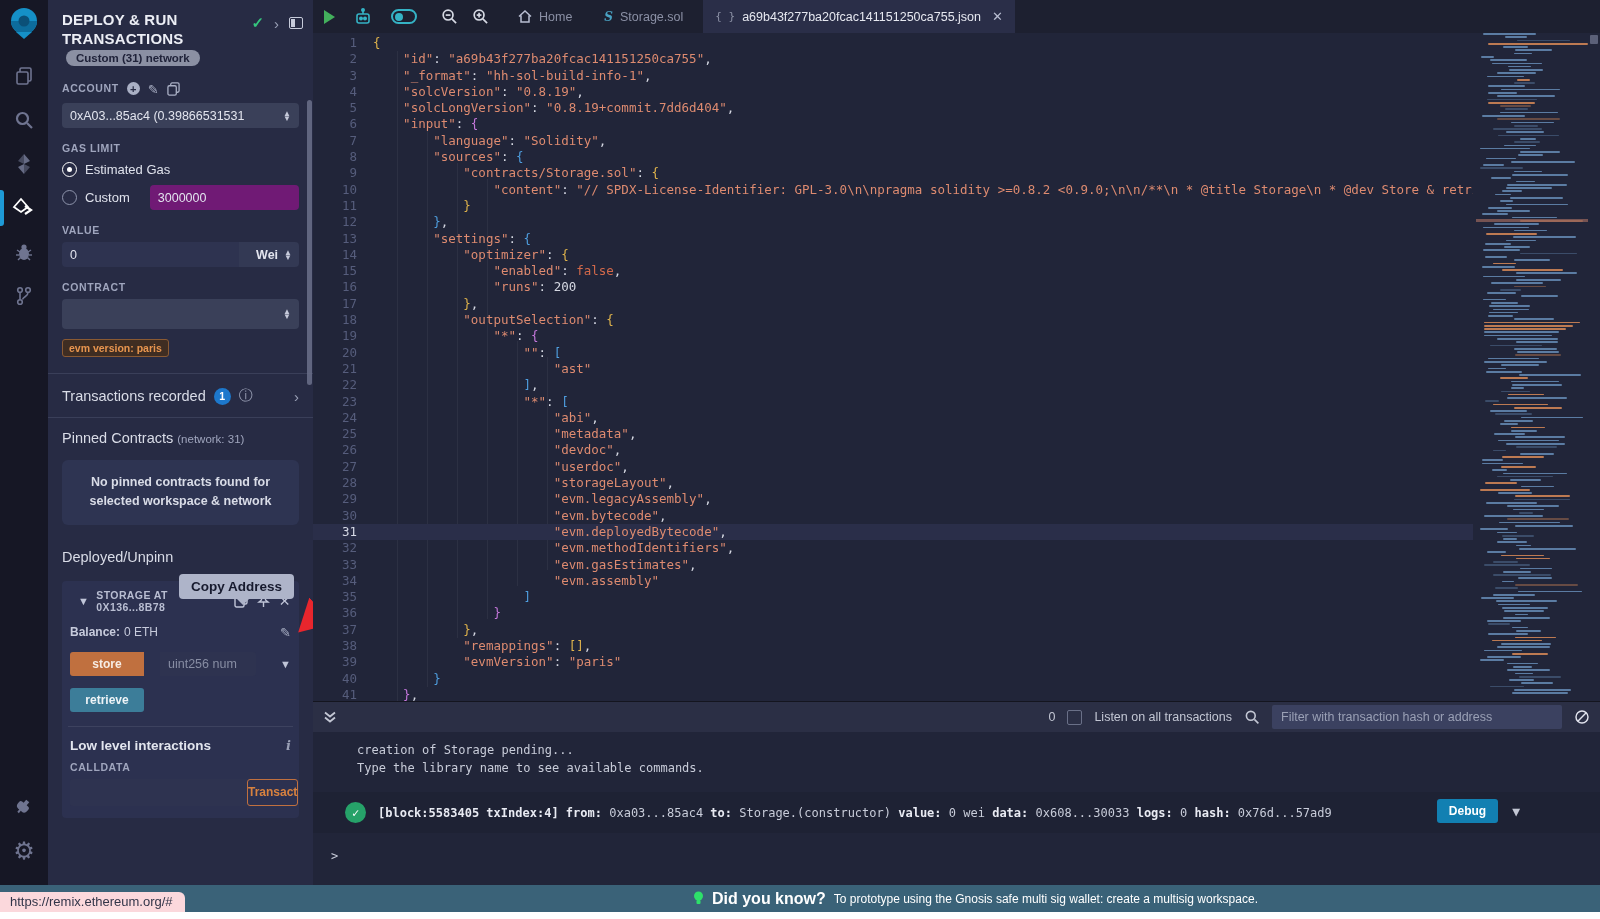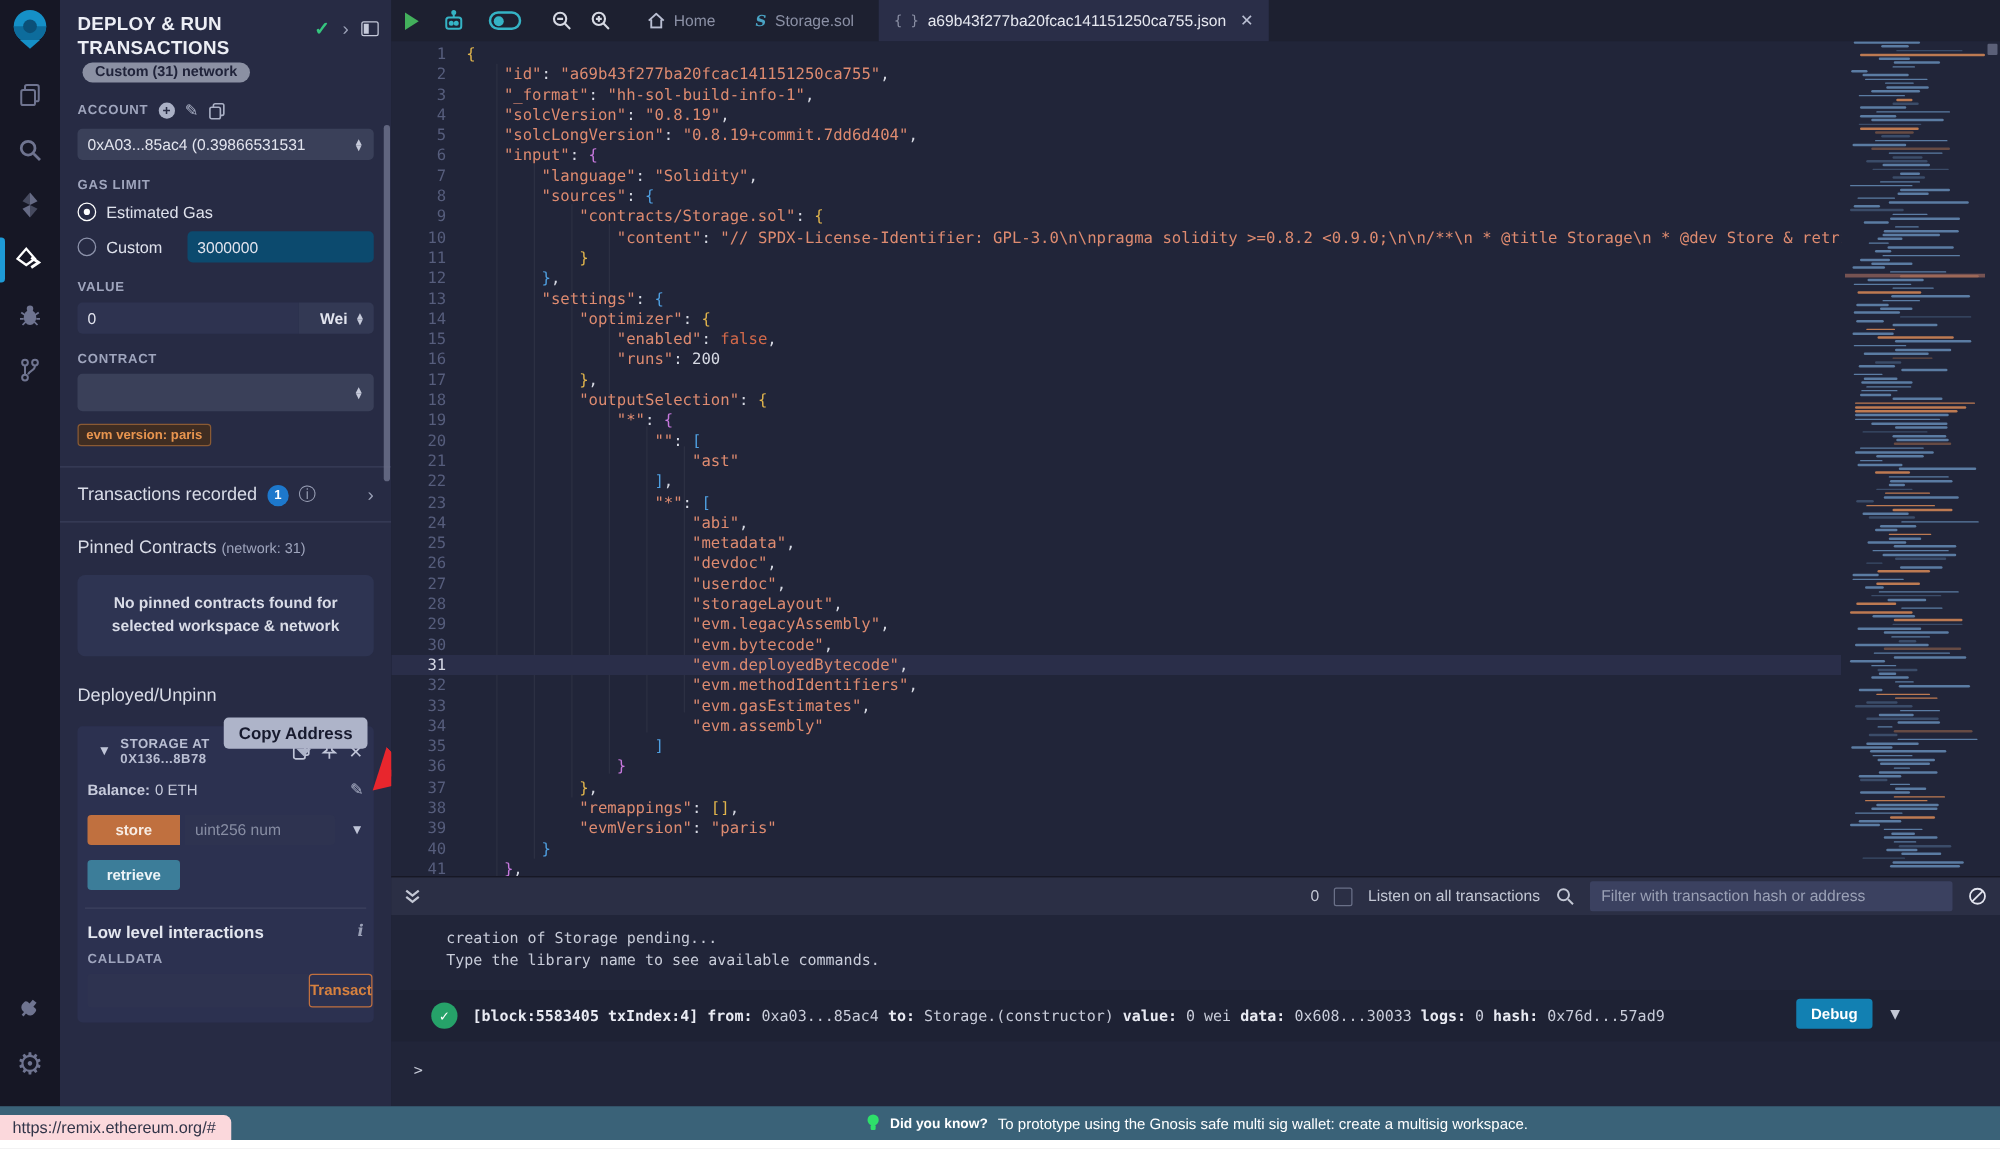--- a/index.html
+++ b/index.html
@@ -33,21 +33,21 @@
   .plusc{width:13px;height:13px;border-radius:50%;background:#aab0c5;color:#272b44;font-size:11px;font-weight:bold;display:flex;align-items:center;justify-content:center;line-height:0}
   .pencil{font-family:"DejaVu Sans",sans-serif;font-size:13px}
   .sel{margin-top:6px;height:25px;background:#3a4059;border-radius:4px;display:flex;align-items:center;padding:0 8px;font-size:12.5px;color:#e2e4ee;position:relative}
   .sel .stp{margin-left:auto}
   .stp{display:flex;flex-direction:column;line-height:5px;font-size:8px;color:#c6cada}
   .section{margin-top:14px}
   .radio-row{display:flex;align-items:center;gap:8px;margin-top:8px;font-size:13px;color:#dfe2ec}
   .radio{width:15px;height:15px;border-radius:50%;border:1.5px solid #8d93ab;background:transparent;position:relative;flex:0 0 auto}
   .radio.sel-r{border-color:#fff}
   .radio.sel-r::after{content:"";position:absolute;left:3.5px;top:3.5px;width:5px;height:5px;border-radius:50%;background:#fff}
-  .inp{background:#0c4a6e;border:none;border-radius:4px;height:25px;color:#e2e4ee;font-size:12.5px;padding:0 8px;font-family:"Liberation Sans",sans-serif}
+  .inp{background:#701a75;border:none;border-radius:4px;height:25px;color:#e2e4ee;font-size:12.5px;padding:0 8px;font-family:"Liberation Sans",sans-serif}
   .inp::placeholder{color:#878da3}
   .custom-inp{flex:1;min-width:0}
   .val-row{display:flex;margin-top:6px}
   .val-inp{flex:1;background:#2e3350;border-radius:4px 0 0 4px}
   .wei-box{width:66px;background:#333954;border-radius:0 4px 4px 0;display:flex;align-items:center;justify-content:flex-end;gap:6px;padding:0 7px;font-size:12.5px;color:#e2e4ee;font-weight:bold}
   .contract-sel{height:30px}
   .evm-badge{display:inline-block;margin-top:10px;font-size:10.5px;font-weight:bold;color:#e8954f;background:#3f2d22;border:1px solid #8a5a33;border-radius:3px;padding:2px 6px}
   .btn-row{display:flex;margin-top:12px}
   .ataddr{width:78px;height:27px;background:#3c7d99;color:#bcd8e4;font-weight:bold;font-size:12px;border:none;border-radius:4px 0 0 4px}
   .loadinp{flex:1;height:27px;border-radius:0 4px 4px 0;font-size:12px}
@@ -62,21 +62,21 @@
   .dephead{margin-top:24px;font-size:14.5px;color:#d9dce7}
   
   .ccard{margin-top:16px;background:#2c3150;border-radius:4px;padding:8px 8px 12px;position:relative}
   .cc-head{display:flex;align-items:center;gap:7px;color:#b9bed2;font-size:10.5px;letter-spacing:.4px}
   .cc-head .t{font-weight:bold}
   .cc-ics{margin-left:auto;display:flex;align-items:center;gap:9px;color:#c0c5d8}
   .xic{font-size:14px;color:#c0c5d8}
   .bal-row{display:flex;align-items:center;margin-top:12px;font-size:12px;color:#c7cbdc}
   .bal-row b{margin-right:4px}
   .bal-row .pencil{margin-left:auto;color:#aab0c5}
-  .store-row{display:flex;align-items:center;margin-top:12px;gap:4px}
+  .store-row{display:flex;align-items:center;margin-top:12px;gap:16px}
   .btn-store{width:74px;height:24px;background:#c0703f;border:none;border-radius:3px 0 0 3px;color:#f7ece4;font-weight:bold;font-size:12px}
   .store-inp{flex:1;height:24px;border-radius:0 3px 3px 0;background:#2e3350;min-width:0}
   .ddown{margin-left:8px;color:#c0c5d8;font-size:11px}
   .btn-retr{margin-top:12px;width:74px;height:24px;background:#3c7d99;border:none;border-radius:3px;color:#eef4f7;font-weight:bold;font-size:12px}
   .cc-div{border-top:1px solid #3d425f;margin:14px -2px 0}
   .lowrow{display:flex;align-items:center;margin-top:11px;font-size:13.5px;font-weight:bold;color:#e2e5ee}
   .lowrow .i{margin-left:auto;font-family:"DejaVu Serif",serif;font-style:italic;color:#9aa0b6;font-size:13px}
   .cdlbl{margin-top:8px}
   .cd-row{display:flex;margin-top:6px;gap:0;align-items:stretch}
   .cd-inp{flex:1;border-radius:3px 0 0 3px;background:#2e3350;height:27px}
@@ -131,21 +131,21 @@
   .txtext b{color:#e8eaf2}
   .txtext span{color:#c8ccd9}
   .txctrl{position:absolute;right:80px;top:7px;display:flex;align-items:center;gap:14px}
   .btn-debug{background:#1280b2;border:none;border-radius:3px;color:#fff;font-weight:bold;font-size:12px;padding:5px 12px;font-family:"Liberation Sans",sans-serif}
   .txchev{color:#c3c7d4;font-size:13px}
   .prompt{padding:16px 0 0 18px;color:#c8ccd9}
 
   
   .statusbar{position:absolute;left:0;top:885px;width:1600px;height:27px;background:#3a6278;color:#fff;display:flex;align-items:center;z-index:6}
   .tipwrap{position:absolute;left:693px;display:flex;align-items:center;gap:8px;font-size:12px;white-space:nowrap}
-  .tipwrap b{font-size:11px}
+  .tipwrap b{font-size:16px}
   .sb-right{margin-left:auto;display:flex;align-items:center;height:100%}
   .copilot{font-size:12px;font-weight:bold;margin-right:16px}
   .scam{height:100%;background:#e0802f;display:flex;align-items:center;gap:8px;padding:0 14px;font-size:12px;font-weight:bold;color:#fff}
   .urltip{position:absolute;left:0;top:892px;background:#fbd8dc;color:#323549;font-size:13px;padding:2px 12px 3px 10px;border-radius:0 6px 0 0;z-index:9}
 </style>
 </head>
 <body>
 
 <div id="app">
 

